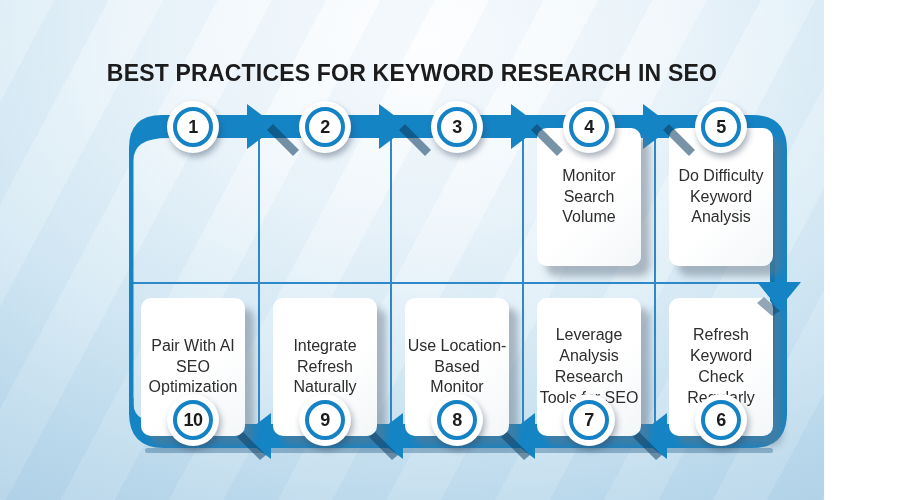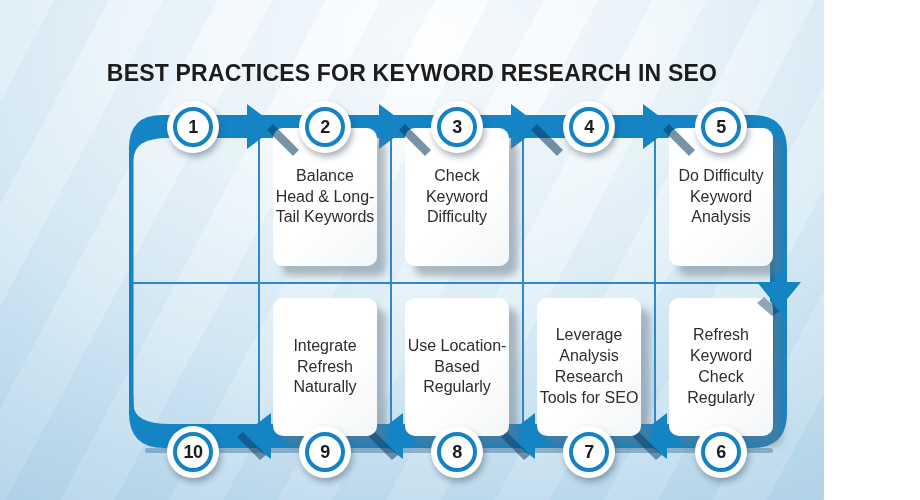--- a/index.html
+++ b/index.html
@@ -41,21 +41,21 @@
   }
   .badge{
     position:absolute;left:50%;transform:translateX(-50%);
     width:52px;height:52px;border-radius:50%;
     background:#fff;
     box-shadow:2px 4px 6px rgba(45,65,90,.4);
     display:flex;align-items:center;justify-content:center;
     z-index:3;
   }
   .cell.top .badge{top:1px;}
-  .cell.bottom .badge{top:128px;}
+  .cell.bottom .badge{top:96px;}
   .badge-ring{
     width:40px;height:40px;border-radius:50%;
     border:4.5px solid #1482c4;background:#fff;
     box-sizing:border-box;
     display:flex;align-items:center;justify-content:center;
   }
   .num{font-size:18px;font-weight:700;color:#1c1c1c;letter-spacing:-.5px;}
 </style>
 </head>
 <body>
@@ -105,41 +105,38 @@
       </div>
     </div>
   </div>
 
   <div class="cell top">
     <div class="badge">
       <div class="badge-ring">
         <span class="num">2</span>
       </div>
     </div>
-    <div class="card">
-      <span class="card-label">Balance Head &amp; Long-Tail Keywords</span>
-    </div>
   </div>
 
   <div class="cell top">
     <div class="badge">
       <div class="badge-ring">
         <span class="num">3</span>
       </div>
     </div>
-    <div class="card">
-      <span class="card-label">Check Keyword Difficulty</span>
-    </div>
   </div>
 
   <div class="cell top">
     <div class="badge">
       <div class="badge-ring">
         <span class="num">4</span>
       </div>
+    </div>
+    <div class="card">
+      <span class="card-label">Monitor Search Volume</span>
     </div>
   </div>
 
   <div class="cell top">
     <div class="badge">
       <div class="badge-ring">
         <span class="num">5</span>
       </div>
     </div>
     <div class="card">
@@ -147,41 +144,44 @@
     </div>
   </div>
 </div>
   <div class="row" id="row-bottom">
   <div class="cell bottom">
     <div class="badge">
       <div class="badge-ring">
         <span class="num">10</span>
       </div>
     </div>
+    <div class="card">
+      <span class="card-label">Pair With AI SEO Optimization</span>
+    </div>
   </div>
 
   <div class="cell bottom">
     <div class="badge">
       <div class="badge-ring">
         <span class="num">9</span>
       </div>
     </div>
     <div class="card">
       <span class="card-label">Integrate Refresh Naturally</span>
     </div>
   </div>
 
   <div class="cell bottom">
     <div class="badge">
       <div class="badge-ring">
         <span class="num">8</span>
       </div>
     </div>
     <div class="card">
-      <span class="card-label">Use Location-Based Regularly</span>
+      <span class="card-label">Use Location-Based Monitor</span>
     </div>
   </div>
 
   <div class="cell bottom">
     <div class="badge">
       <div class="badge-ring">
         <span class="num">7</span>
       </div>
     </div>
     <div class="card">

